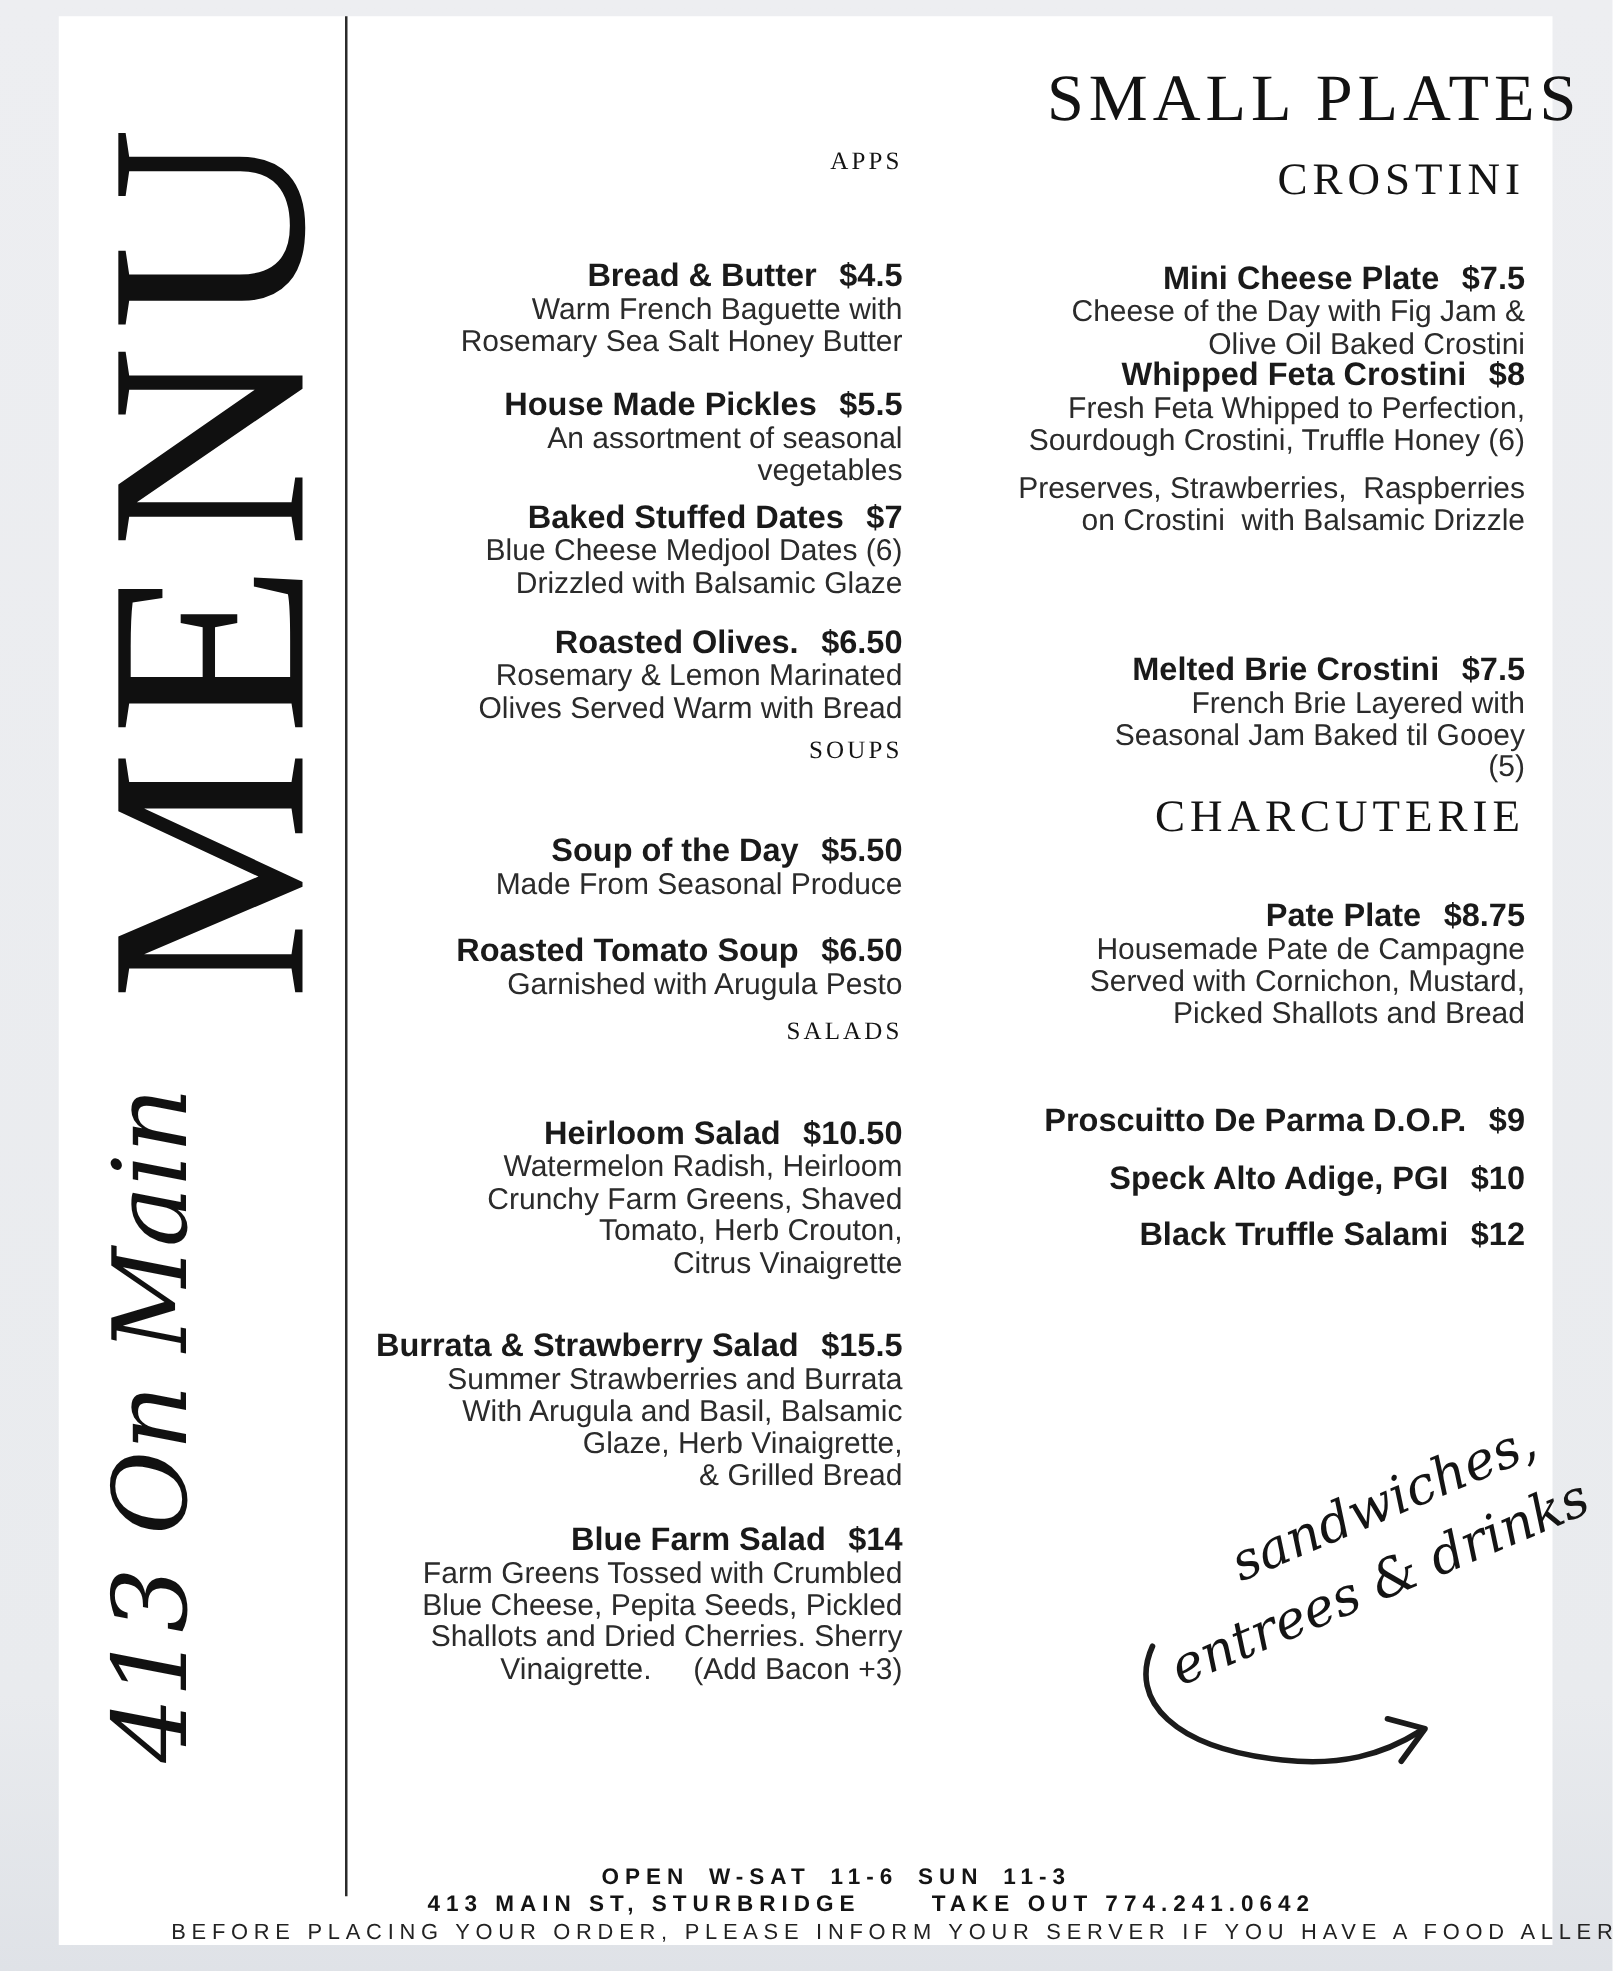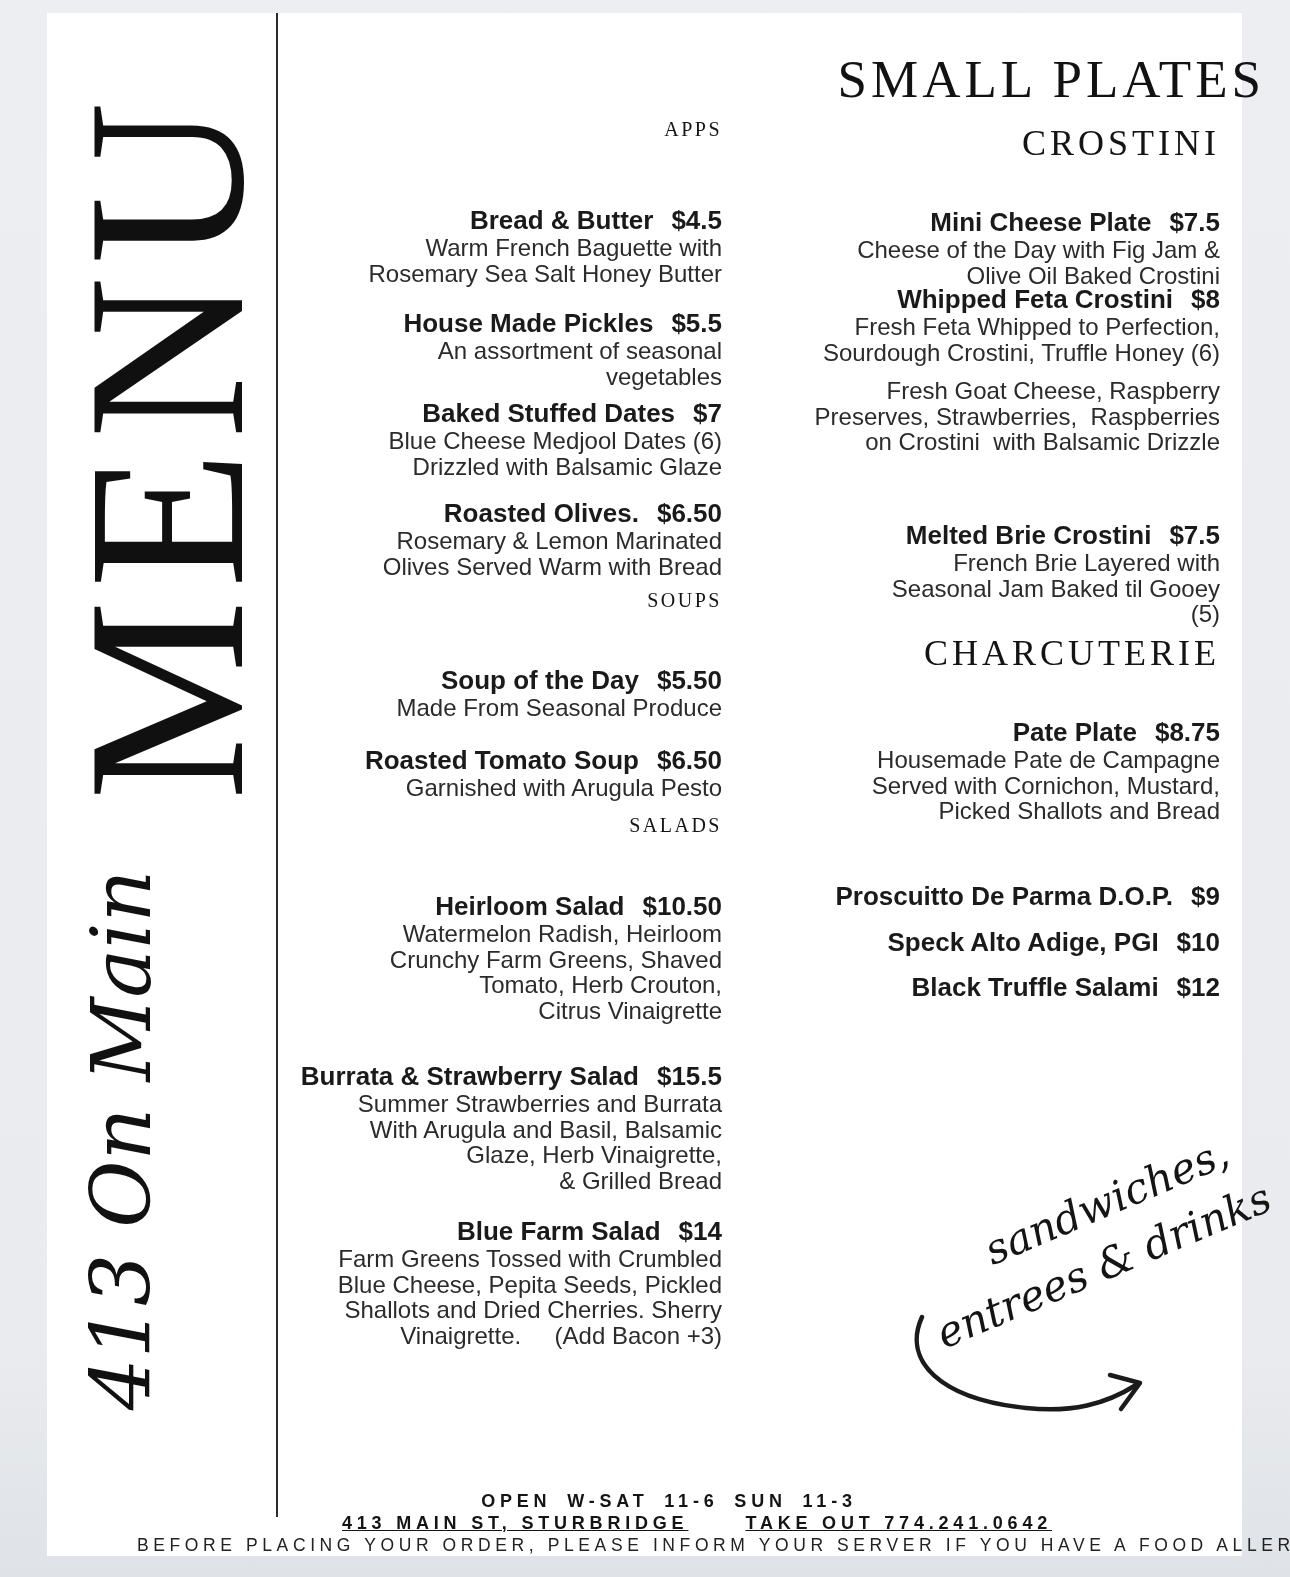--- a/index.html
+++ b/index.html
@@ -56,21 +56,21 @@
   .script-note .l1{padding-left:56px;}
   .arrow{position:absolute;left:853px;top:1296px;}
   
   .footer-line1{
     position:absolute;left:272px;top:1478px;width:700px;text-align:center;
     font-size:18px;font-weight:700;letter-spacing:4.8px;word-spacing:6px;color:#141414;
   }
   .footer-line2{
     position:absolute;left:300px;top:1500px;width:700px;
     display:flex;justify-content:center;gap:57px;
-    font-size:18px;font-weight:700;letter-spacing:4.8px;color:#141414;white-space:nowrap;text-decoration:underline;
+    font-size:18px;font-weight:700;letter-spacing:4.8px;color:#141414;white-space:nowrap;
   }
   .footer-line3{
     position:absolute;left:90px;top:1522px;width:1190px;text-align:center;
     font-size:17.5px;font-weight:400;letter-spacing:4.6px;color:#222;white-space:nowrap;
   }
 </style>
 </head>
 <body>
 
 <div class="paper">
@@ -140,21 +140,20 @@
         <div class="item-name"><span>Mini Cheese Plate</span><span class="item-price">$7.5</span></div>
         <div class="desc-line">Cheese of the Day with Fig Jam &amp;</div>
         <div class="desc-line">Olive Oil Baked Crostini</div>
       </div>
       <div class="menu-item" style="top: 244px;">
         <div class="item-name"><span>Whipped Feta Crostini</span><span class="item-price">$8</span></div>
         <div class="desc-line">Fresh Feta Whipped to Perfection,</div>
         <div class="desc-line">Sourdough Crostini, Truffle Honey (6)</div>
       </div>
       <div class="menu-item" style="top: 365px;">
-        <div class="desc-line">Fresh Goat Cheese, Raspberry</div>
         <div class="desc-line">Preserves, Strawberries,  Raspberries</div>
         <div class="desc-line">on Crostini  with Balsamic Drizzle</div>
       </div>
       <div class="menu-item" style="top: 480px;">
         <div class="item-name"><span>Melted Brie Crostini</span><span class="item-price">$7.5</span></div>
         <div class="desc-line">French Brie Layered with</div>
         <div class="desc-line">Seasonal Jam Baked til Gooey</div>
         <div class="desc-line">(5)</div>
       </div>
       <div class="sec-heading" style="top: 619px;">CHARCUTERIE</div>

